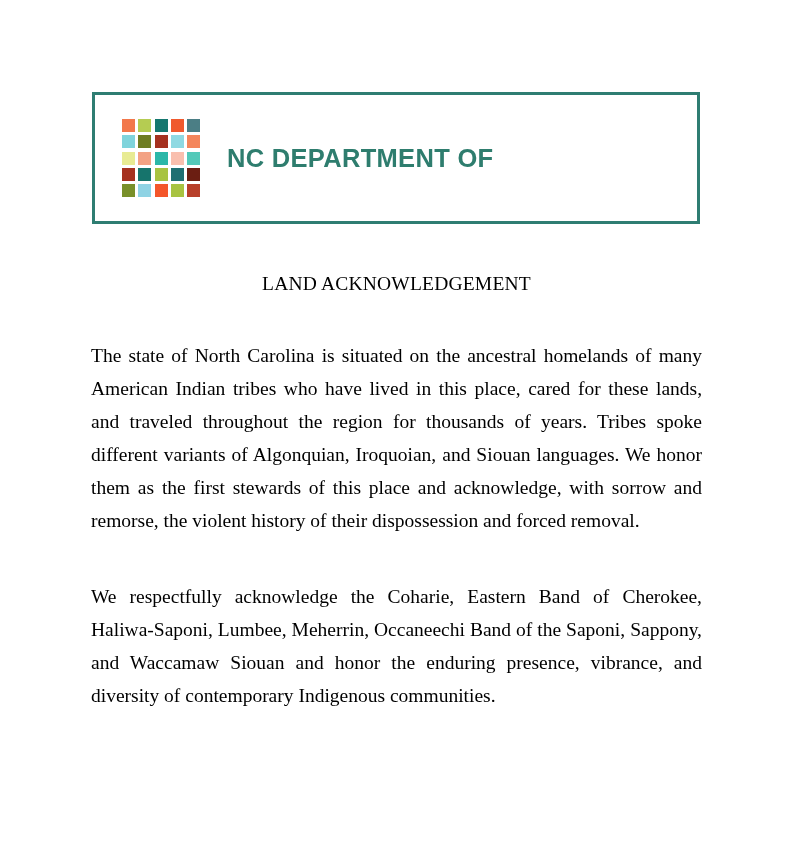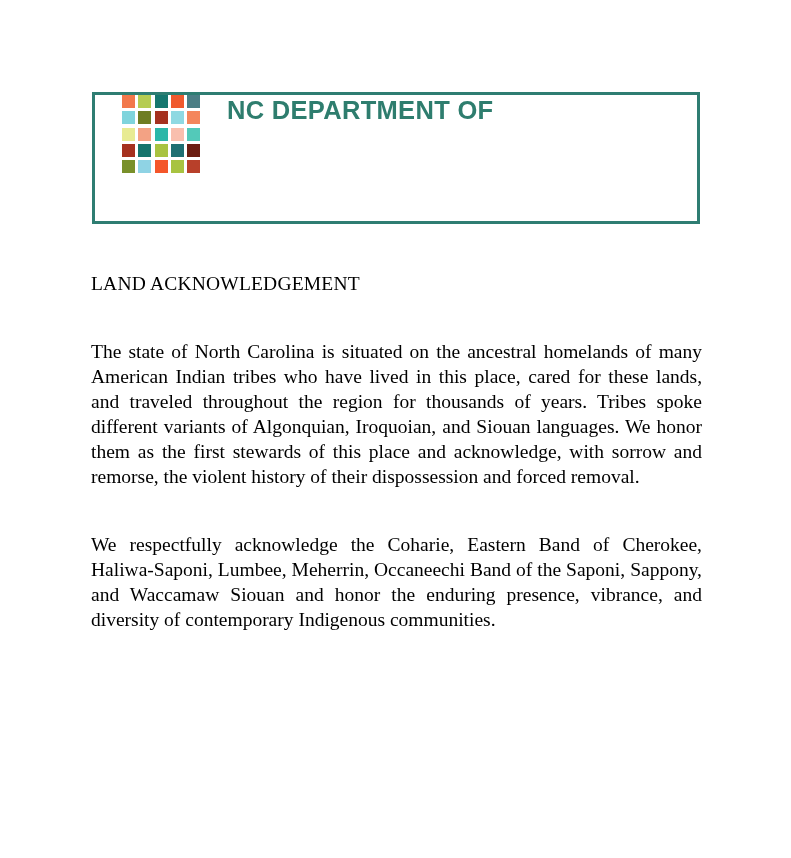--- a/index.html
+++ b/index.html
@@ -30,20 +30,21 @@
   .logo-banner {
     position: absolute;
     left: 92px;
     top: 92px;
     width: 608px;
     height: 132px;
     box-sizing: border-box;
     border: 3px solid #2E7D72;
     background: #ffffff;
     display: flex;
+    align-items: center;
   }
 
   .logo-grid {
     margin-left: 27px;
     width: 78px;
     height: 78px;
     display: grid;
     grid-template-columns: repeat(5, 13px);
     grid-template-rows: repeat(5, 13px);
     column-gap: 3.25px;
@@ -67,37 +68,37 @@
     white-space: nowrap;
   }
   .logo-wordmark .line { display: block; }
 
   
   .doc-heading {
     position: absolute;
     left: 91px;
     top: 272px;
     width: 611px;
-    text-align: left;
+    text-align: center;
     font-size: 19.5px;
     line-height: 24px;
     letter-spacing: 0.2px;
     color: #000000;
   }
 
   .doc-body {
     position: absolute;
     left: 91px;
     top: 339px;
     width: 611px;
   }
 
   .doc-paragraph {
     font-size: 19.5px;
-    line-height: 25px;
+    line-height: 33px;
     text-align: justify;
     text-justify: inter-word;
     margin: 0;
     color: #000000;
   }
   .doc-paragraph + .doc-paragraph {
     margin-top: 43px;
   }
 </style>
 </head>

